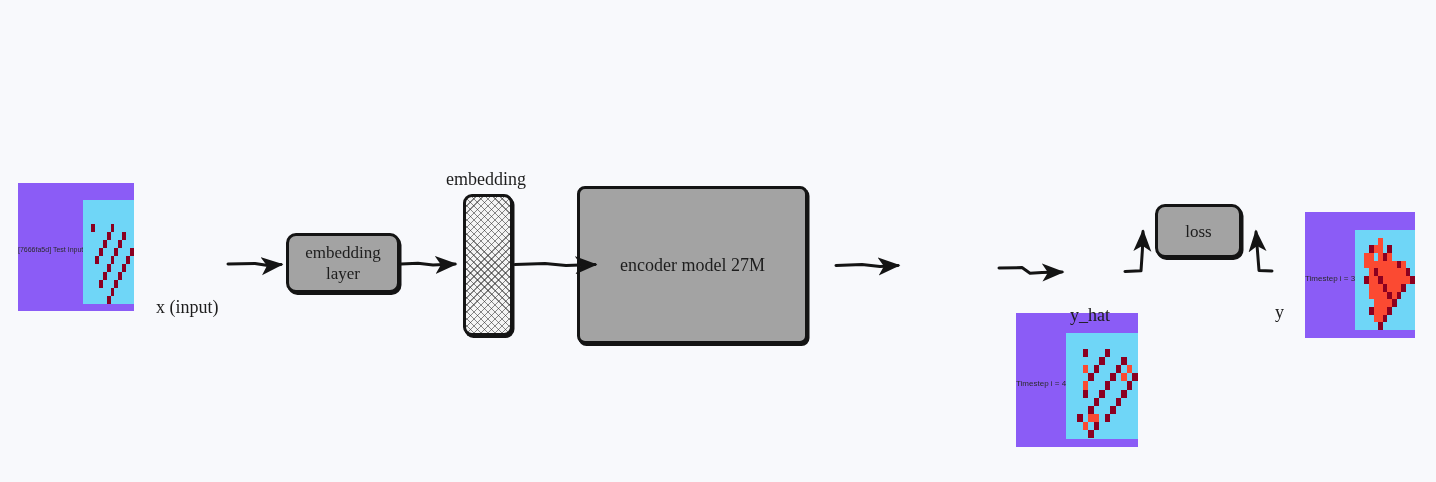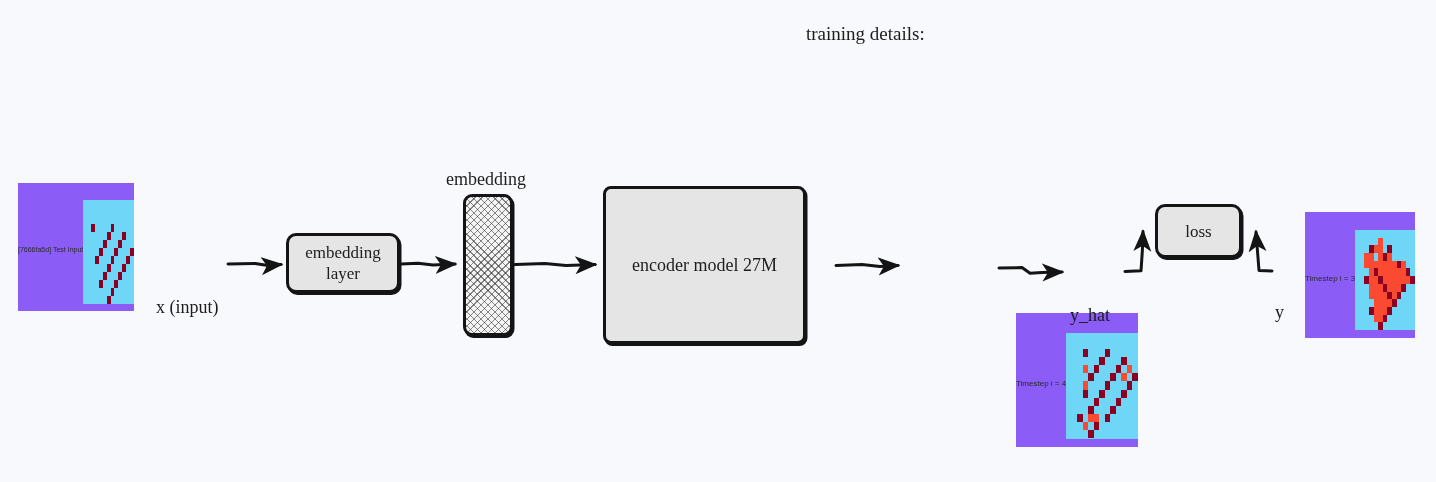--- a/index.html
+++ b/index.html
@@ -50,38 +50,38 @@
     position: absolute;
     left: -15px;
     top: -1px;
     font-size: 16px;
   }
 
   
   .node {
     position: absolute;
     box-sizing: border-box;
-    background: #e5e5e5;
+    background: #a3a3a3;
     border: 3px solid #141414;
     border-radius: 10px;
     display: flex;
     align-items: center;
     justify-content: center;
     text-align: center;
     color: #1d1d1d;
     box-shadow: 1.5px 2px 0 #141414;
   }
   .node .node-label {
     font-size: 17px;
     line-height: 21px;
     white-space: pre-line;
   }
 
   #node-embedding-layer { left: 286px; top: 233px; width: 114px; height: 60px; }
-  #node-encoder        { left: 603px; top: 186px; width: 203px; height: 158px; border-radius: 8px; }
+  #node-encoder        { left: 577px; top: 186px; width: 231px; height: 158px; border-radius: 8px; }
   #node-encoder .node-label { font-size: 18px; }
   #node-linear-head    { left: 905px; top: 233px; width: 92px; height: 62px; }
   #node-loss           { left: 1155px; top: 204px; width: 87px; height: 54px; }
 
   
   #node-embedding-col {
     position: absolute;
     left: 463px;
     top: 194px;
     width: 50px;
@@ -165,21 +165,20 @@
   }
   #card-timestep-3 .card-title { font-size: 8px; line-height: 11px; }
   #card-timestep-3 .grid-canvas { width: 104px; height: 100px; margin-top: 3px; }
 </style>
 </head>
 <body>
 
 <div class="stage">
 
   <div id="training-details">
-    <div class="td-title">training details:</div>
     <ul>
     </ul>
   </div>
 
   <div class="grid-card" id="card-test-input">
     <div class="card-title">[7666fa5d] Test Input</div>
     <div class="grid-canvas" style="grid-template-columns: repeat(13, 1fr); grid-template-rows: repeat(13, 1fr);">
         <div class="cell" style="background: rgb(111, 214, 247);"></div>
         <div class="cell" style="background: rgb(111, 214, 247);"></div>
         <div class="cell" style="background: rgb(111, 214, 247);"></div>

